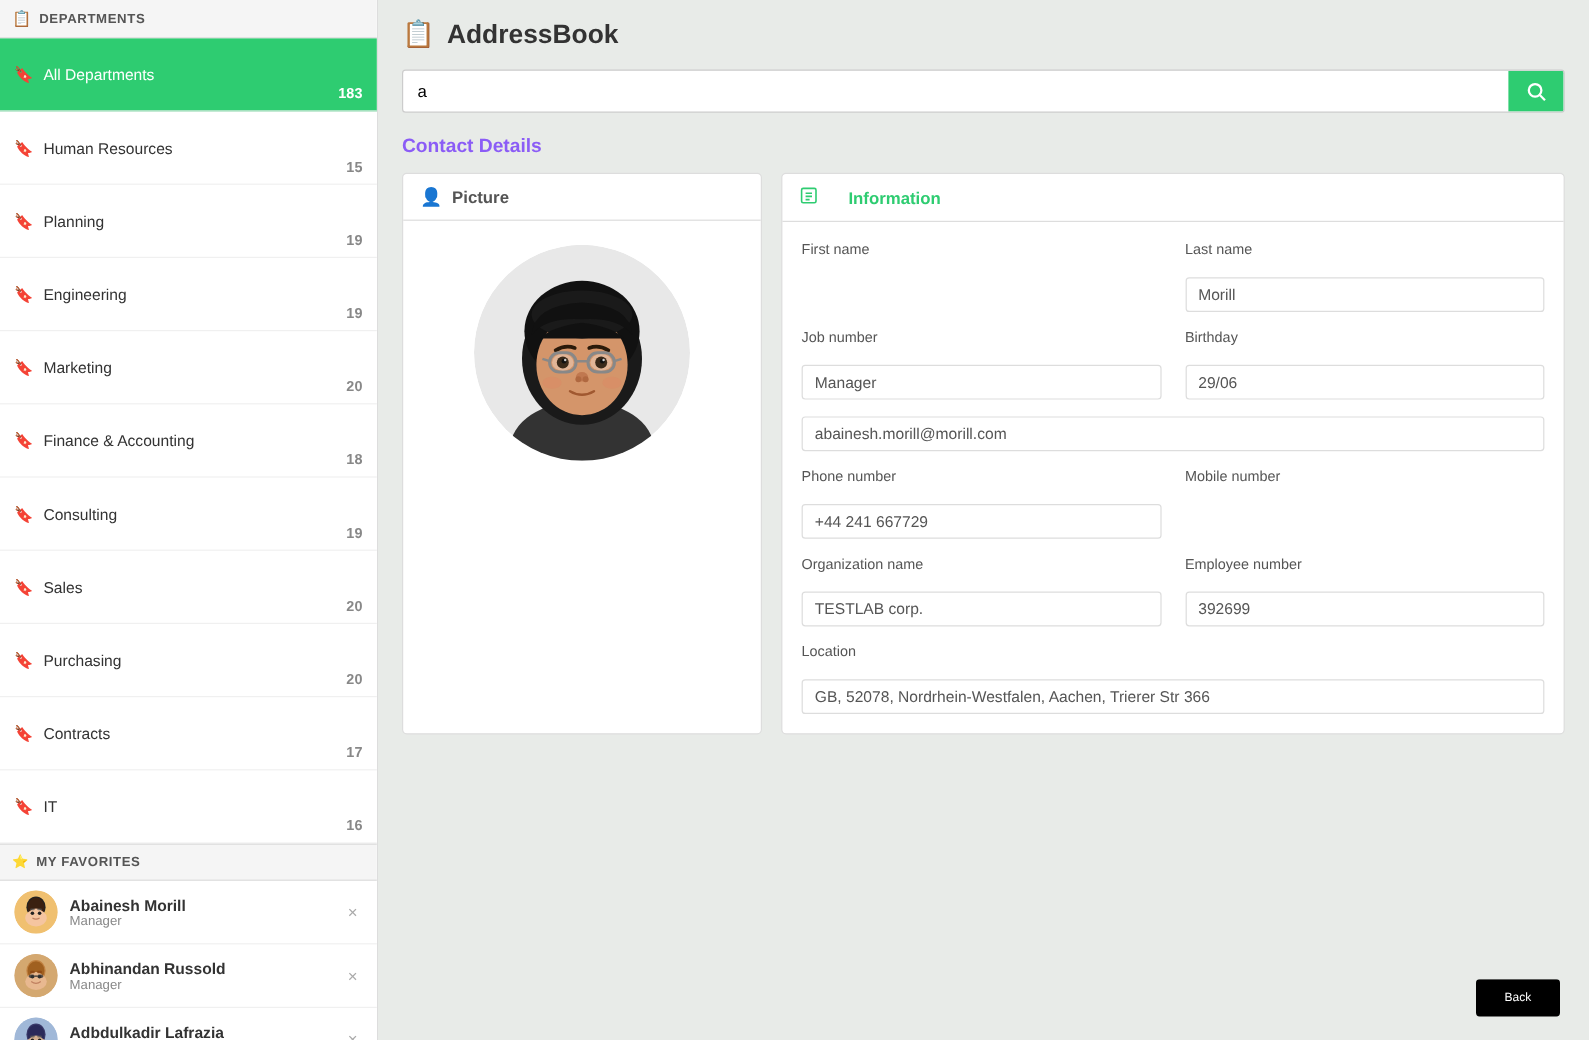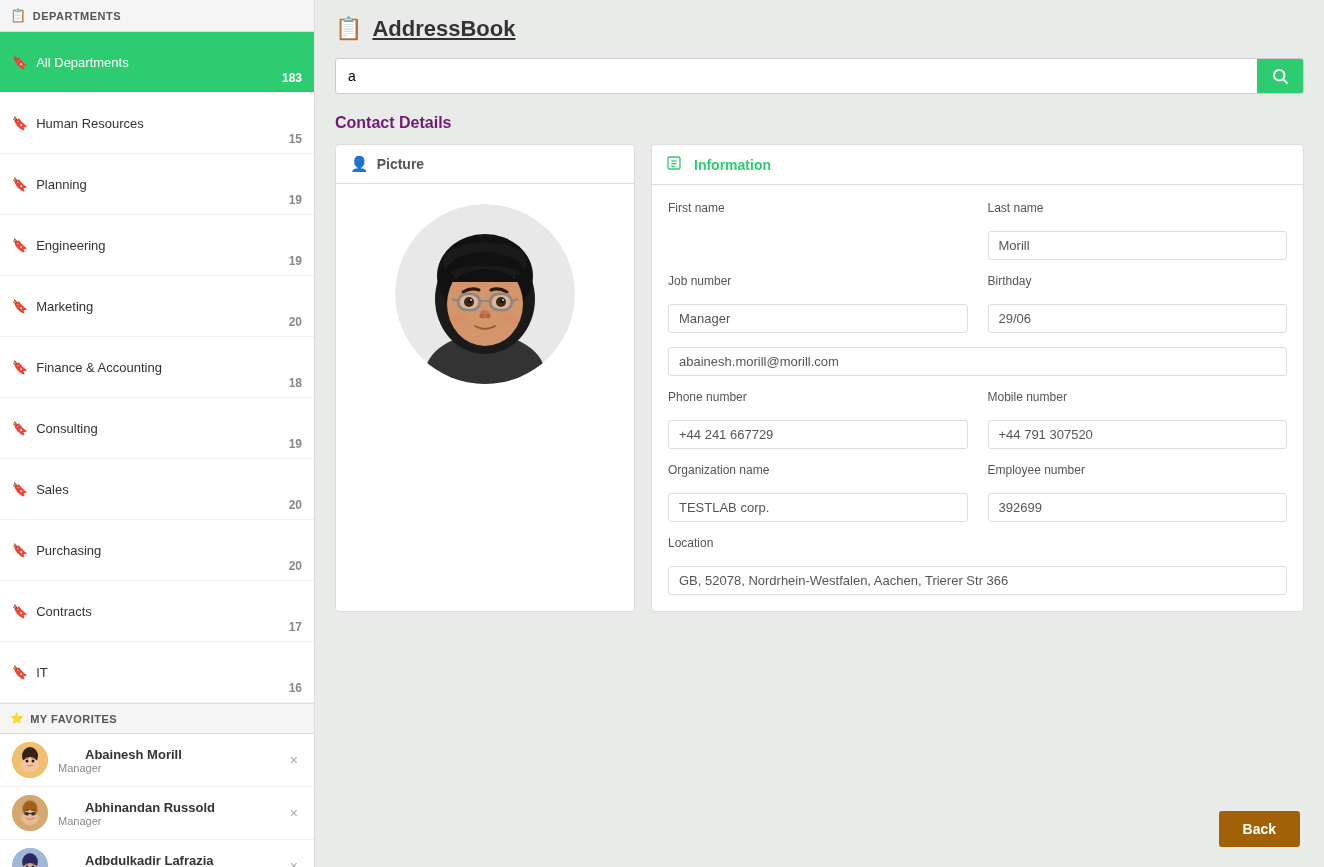--- a/index.html
+++ b/index.html
@@ -127,21 +127,20 @@
     }
 
     .fav-info {
       flex: 1;
     }
 
     .fav-name {
       font-size: 13px;
       font-weight: 600;
       color: #333;
-      margin-left: 27px;
     }
 
     .fav-role {
       font-size: 11px;
       color: #888;
     }
 
     .fav-close {
       color: #aaa;
       font-size: 14px;
@@ -167,21 +166,20 @@
 
     .page-title .title-icon {
       font-size: 22px;
       color: #555;
     }
 
     .page-title h1 {
       font-size: 22px;
       font-weight: 600;
       color: #333;
-      text-decoration: underline;
     }
 
     .search-bar {
       display: flex;
       align-items: center;
       background: #fff;
       border: 1px solid #ccc;
       border-radius: 3px;
       margin-bottom: 20px;
       overflow: hidden;
@@ -203,21 +201,21 @@
       padding: 8px 14px;
       cursor: pointer;
       font-size: 16px;
       display: flex;
       align-items: center;
     }
 
     .section-title {
       font-size: 16px;
       font-weight: 600;
-      color: #701a75;
+      color: #8b5cf6;
       margin-bottom: 12px;
     }
 
     .contact-details-grid {
       display: flex;
       gap: 16px;
     }
 
     .picture-panel {
       width: 300px;
@@ -263,21 +261,21 @@
     .info-panel {
       flex: 1;
       background: #fff;
       border: 1px solid #ddd;
       border-radius: 4px;
     }
 
     .info-panel-header {
       display: flex;
       align-items: center;
-      gap: 12px;
+      gap: 25px;
       padding: 10px 14px;
       border-bottom: 1px solid #ddd;
       font-size: 14px;
       font-weight: 600;
       color: #2ecc71;
     }
 
     .info-body {
       padding: 16px;
       display: grid;
@@ -311,27 +309,27 @@
     }
 
     
     .back-btn-area {
       position: fixed;
       bottom: 20px;
       right: 24px;
     }
 
     .back-btn {
-      background: #a16207;
+      background: #000000;
       color: white;
       border: none;
       padding: 10px 24px;
       border-radius: 3px;
-      font-size: 14px;
-      font-weight: 700;
+      font-size: 10px;
+      font-weight: 400;
       cursor: pointer;
     }
 
     
     .avatar-bg-1 { background: #f0c070; }
     .avatar-bg-2 { background: #d4a870; }
     .avatar-bg-3 { background: #a0b8d8; }
   </style>
 </head>
 <body>
@@ -601,21 +599,20 @@
           <div class="field-value">abainesh.morill@morill.com</div>
         </div>
 
         <div class="field-group">
           <div class="field-label">Phone number</div>
           <div class="field-value">+44 241 667729</div>
         </div>
 
         <div class="field-group">
           <div class="field-label">Mobile number</div>
-          <div class="field-value">+44 791 307520</div>
         </div>
 
         <div class="field-group">
           <div class="field-label">Organization name</div>
           <div class="field-value">TESTLAB corp.</div>
         </div>
 
         <div class="field-group">
           <div class="field-label">Employee number</div>
           <div class="field-value">392699</div>

